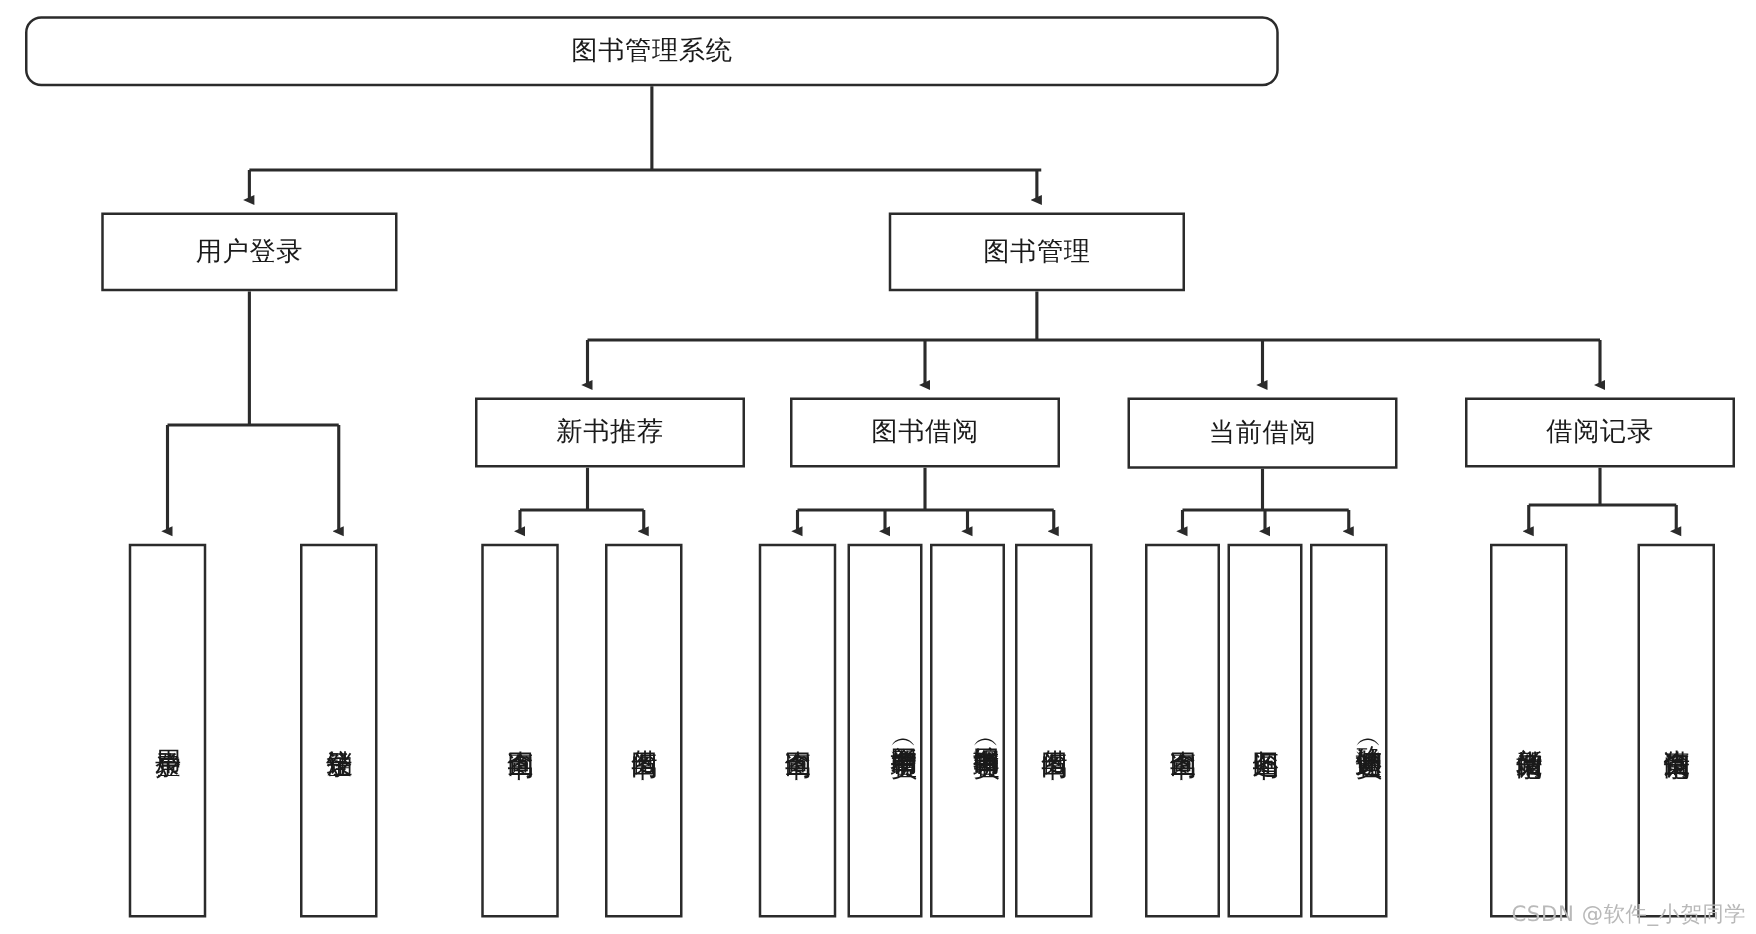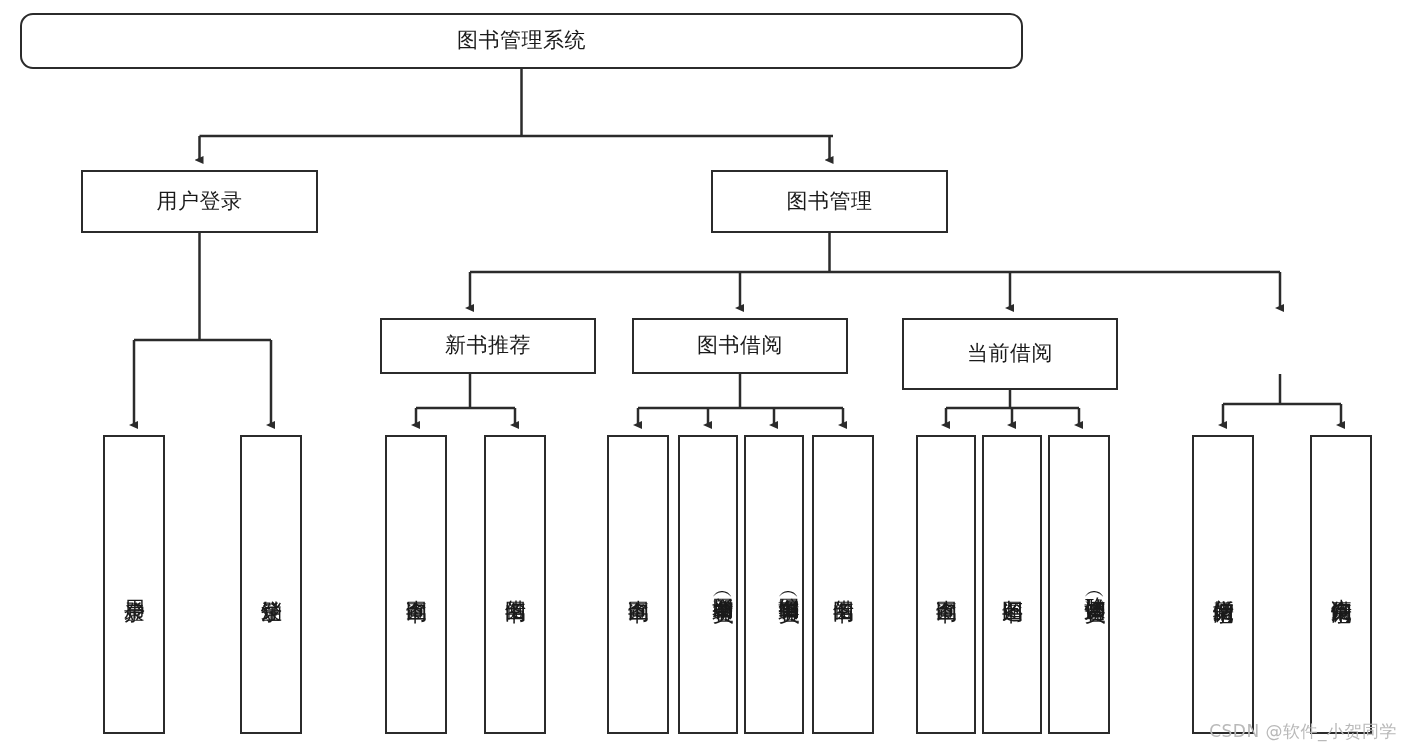--- a/index.html
+++ b/index.html
@@ -115,21 +115,22 @@
     </g>
   </svg>
 
   <div class="node node-h" style="left: 20px; top: 13px; width: 1003px; height: 56px; border-radius: 13px;">图书管理系统</div>
 
   <div class="node node-h" style="left: 81px; top: 170px; width: 237px; height: 63px;">用户登录</div>
   <div class="node node-h" style="left: 711px; top: 170px; width: 237px; height: 63px;">图书管理</div>
 
   <div class="node node-h" style="left: 380px; top: 318px; width: 216px; height: 56px;">新书推荐</div>
   <div class="node node-h" style="left: 632px; top: 318px; width: 216px; height: 56px; font-family: Liberation Serif, serif;">图书借阅</div>
-  <div class="node node-h" style="left: 902px; top: 318px; width: 216px; height: 72px;">当前借阅</div>
+  <div class="node node-h" style="left: 902px; top: 318px; width: 216px; height: 57px;">当前借阅</div>
+  <div class="node node-h" style="left: 1172px; top: 318px; width: 216px; height: 56px;">借阅记录</div>
 
   <div class="node node-v" style="left: 103px; top: 435px; width: 62px; height: 299px;">用户登录</div>
   <div class="node node-v" style="left: 240px; top: 435px; width: 62px; height: 299px;">注销登录</div>
   <div class="node node-v" style="left: 385px; top: 435px; width: 62px; height: 299px;">查询图书</div>
   <div class="node node-v" style="left: 484px; top: 435px; width: 62px; height: 299px;">借阅图书</div>
   <div class="node node-v" style="left: 607px; top: 435px; width: 62px; height: 299px;">查询图书</div>
   <div class="node node-v tall" style="left: 678px; top: 435px; width: 60px; height: 299px;">新增图书（管理员）</div>
   <div class="node node-v tall" style="left: 744px; top: 435px; width: 60px; height: 299px;">编辑图书（管理员）</div>
   <div class="node node-v" style="left: 812px; top: 435px; width: 62px; height: 299px;">借阅图书</div>
   <div class="node node-v" style="left: 916px; top: 435px; width: 60px; height: 299px;">查询图书</div>

